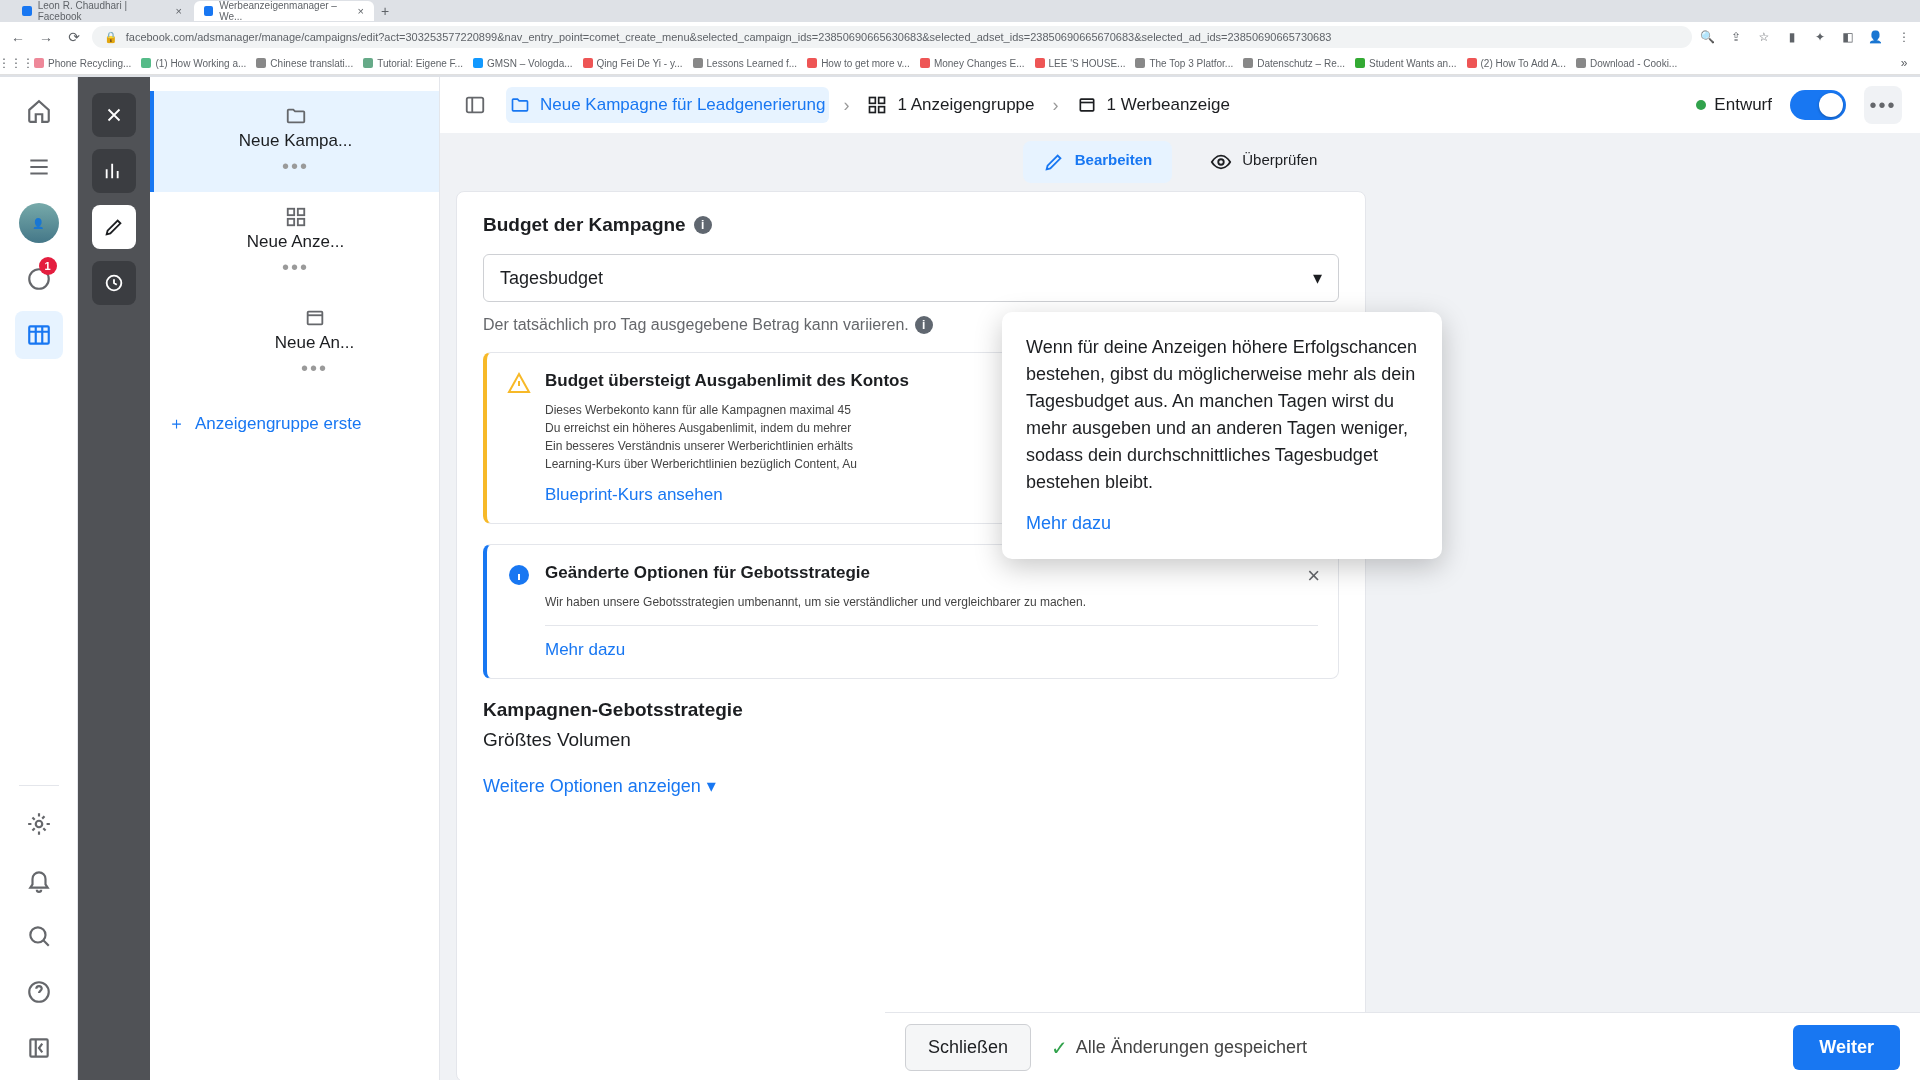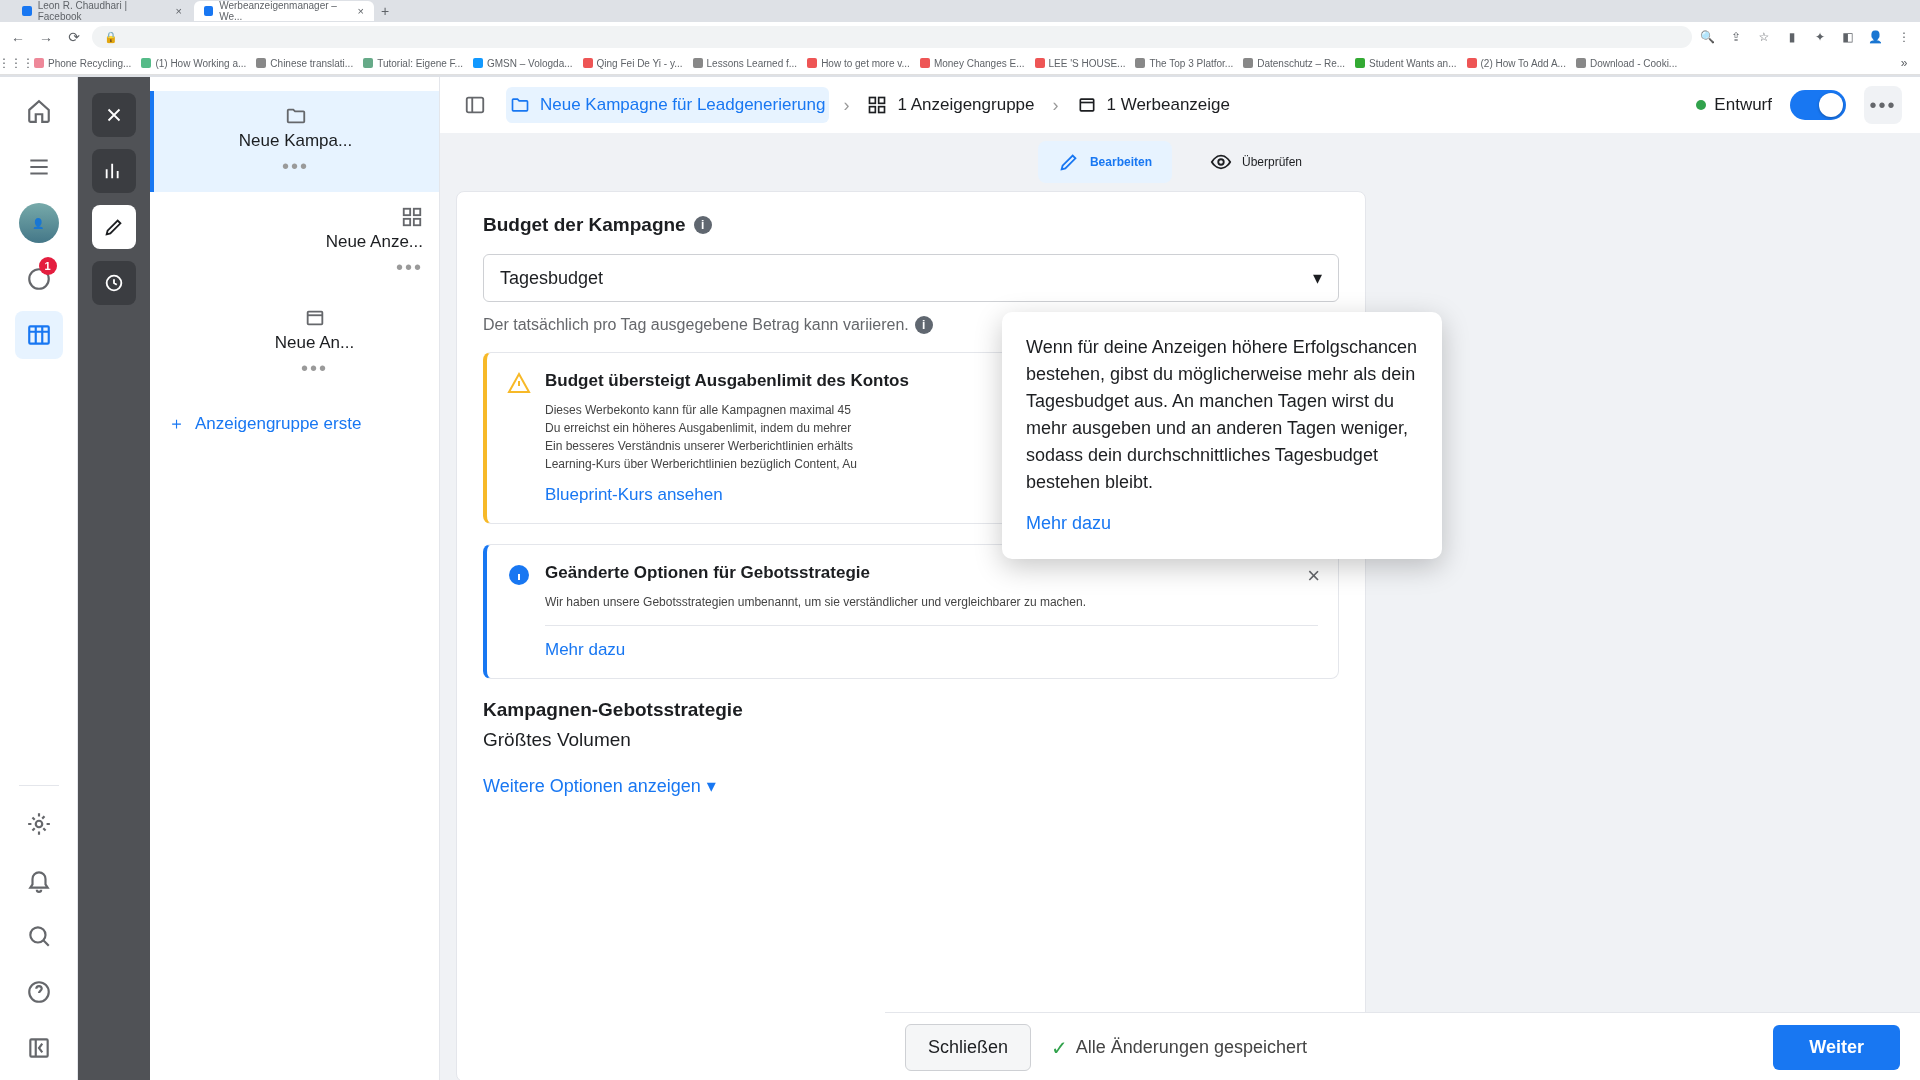--- a/index.html
+++ b/index.html
@@ -41,42 +41,42 @@
 .tr-btn.light { background: #fff; color: #1c1e21; }
 .tr-btn svg { width: 22px; height: 22px; }
 
 
 .tree-side { width: 290px; background: #fff; border-right: 1px solid #e4e6eb; padding-top: 14px; display: flex; flex-direction: column; }
 .tree-row { display: flex; align-items: center; padding: 14px 16px 14px 18px; gap: 4px; color: #1c1e21; font-size: 17px; flex-direction: column; }
 .tree-row.selected { background: #e7f3ff; position: relative; }
 .tree-row.selected::before { content: ''; position: absolute; left: 0; top: 0; bottom: 0; width: 4px; background: #1877f2; }
 .tree-row .label { flex: 1; white-space: nowrap; overflow: hidden; text-overflow: ellipsis; }
 .tree-row .more { color: #9a9a9a; font-size: 20px; letter-spacing: 2px; }
-.tree-row.indent1 { padding-left: 18px; align-items: flex-end; }
+.tree-row.indent1 { padding-left: 18px; }
 .tree-row.indent2 { padding-left: 56px; }
 .tree-add { display: flex; align-items: center; gap: 10px; padding: 18px 18px; color: #1877f2; font-size: 17px; }
 .tree-icon { width: 22px; height: 22px; color: #65676b; display:flex; align-items:center; justify-content:center; }
 
 
 .main { flex: 1; display: flex; flex-direction: column; background: #f0f2f5; position: relative; }
 .breadcrumb { height: 56px; background: #fff; display: flex; align-items: center; padding: 0 18px; gap: 14px; }
 .panel-toggle { width: 34px; height: 34px; border-radius: 6px; display:flex; align-items:center; justify-content:center; color:#65676b; }
 .bc-chip { display: flex; align-items: center; gap: 10px; padding: 8px 4px; border-radius: 6px; color: #1c1e21; font-size: 17px; }
 .bc-chip.active { background: #e7f3ff; color: #1877f2; }
 .bc-chip .bc-icon { width: 20px; height: 20px; }
 .bc-sep { color: #9a9a9a; font-size: 18px; }
 .bc-right { margin-left: auto; display: flex; align-items: center; gap: 18px; }
 .status-pill { display: flex; align-items: center; gap: 8px; color: #1c1e21; font-size: 17px; }
 .status-dot { width: 10px; height: 10px; border-radius: 5px; background: #31a24c; }
 .toggle { width: 56px; height: 30px; background: #1877f2; border-radius: 15px; position: relative; }
 .toggle-knob { position: absolute; right: 3px; top: 3px; width: 24px; height: 24px; background: #fff; border-radius: 12px; box-shadow: 0 1px 3px rgba(0,0,0,0.3); }
 .bc-more { width: 38px; height: 38px; border-radius: 8px; background:#f0f2f5; display:flex;align-items:center;justify-content:center;color:#65676b;font-size:20px;letter-spacing:2px; }
 
 .tabs-row { height: 58px; display: flex; align-items: center; justify-content: center; gap: 18px; background: #f0f2f5; }
-.tab-btn { display: flex; align-items: center; gap: 10px; padding: 10px 20px; border-radius: 8px; font-size: 12px; color: #1c1e21; }
+.tab-btn { display: flex; align-items: flex-start; gap: 10px; padding: 10px 20px; border-radius: 8px; font-size: 15px; color: #1c1e21; }
 .tab-btn.active { background: #e7f3ff; color: #1877f2; font-weight: 600; }
 .tab-btn .t-icon { width: 22px; height: 22px; }
 
 
 .content-wrap { display: flex; justify-content: flex-start; padding: 0 0 0 0; overflow-y: auto; flex: 1; }
 .card { background: #fff; border: 1px solid #e4e6eb; border-radius: 8px; width: 910px; margin-left: 16px; padding: 22px 26px 18px 26px; }
 .section-title { font-size: 19px; font-weight: 600; color: #1c1e21; display: flex; align-items: center; gap: 8px; margin-bottom: 18px; }
 .info-icon { width: 18px; height: 18px; border-radius: 9px; background: #606770; color: #fff; font-size: 12px; font-weight: 700; display:flex;align-items:center;justify-content:center; }
 .budget-row { display: flex; gap: 14px; margin-bottom: 14px; }
 .select-box { flex: 1; border: 1px solid #ced0d4; border-radius: 6px; height: 48px; display: flex; align-items: center; padding: 0 16px; font-size: 18px; color: #1c1e21; justify-content: space-between; }
@@ -100,21 +100,21 @@
 
 .bid-title { font-size: 19px; font-weight: 700; color: #1c1e21; margin-top: 10px; margin-bottom: 8px; }
 .bid-value { font-size: 19px; color: #1c1e21; margin-bottom: 24px; }
 .more-options { color: #1877f2; font-size: 18px; display:flex; align-items:center; gap:6px; }
 
 
 .footer { position: absolute; bottom: 0; left: 445px; right: 0; height: 70px; background: #fff; border-top: 1px solid #e4e6eb; display: flex; align-items: center; padding: 0 20px; gap: 20px; }
 .btn-secondary { padding: 12px 22px; border: 1px solid #ced0d4; border-radius: 6px; background: #f5f6f7; font-size: 18px; color: #1c1e21; }
 .saved-status { display: flex; align-items: center; gap: 8px; color: #444; font-size: 18px; }
 .check-icon { color: #31a24c; font-size: 20px; }
-.btn-primary { padding: 12px 36px; border-radius: 6px; background: #1877f2; color: #fff; font-size: 18px; font-weight: 600; margin-left: auto; }
+.btn-primary { padding: 12px 26px; border-radius: 6px; background: #1877f2; color: #fff; font-size: 18px; font-weight: 600; margin-left: auto; }
 
 
 .popover { position: absolute; top: 312px; left: 1002px; width: 440px; background: #fff; border-radius: 10px; box-shadow: 0 8px 28px rgba(0,0,0,0.22); padding: 22px 24px; font-size: 18px; color: #1c1e21; line-height: 1.5; z-index: 50; }
 .popover-link { color: #1877f2; margin-top: 14px; display: block; }
 
 
 .svg-stroke { stroke: currentColor; fill: none; stroke-width: 2; }
 </style>
 </head>
 <body>
@@ -132,20 +132,21 @@
       <span class="tab-close">×</span>
     </div>
     <div class="new-tab">+</div>
   </div>
   <div class="address-bar">
     <div class="nav-btn">←</div>
     <div class="nav-btn">→</div>
     <div class="nav-btn">⟳</div>
     <div class="url-bar">
       <span>🔒</span>
+      <span>facebook.com/adsmanager/manage/campaigns/edit?act=303253577220899&amp;nav_entry_point=comet_create_menu&amp;selected_campaign_ids=23850690665630683&amp;selected_adset_ids=23850690665670683&amp;selected_ad_ids=23850690665730683</span>
     </div>
     <div class="addr-icons">
       <div class="addr-icon">🔍</div>
       <div class="addr-icon">⇪</div>
       <div class="addr-icon">☆</div>
       <div class="addr-icon">▮</div>
       <div class="addr-icon">✦</div>
       <div class="addr-icon">◧</div>
       <div class="addr-icon">👤</div>
       <div class="addr-icon">⋮</div>

